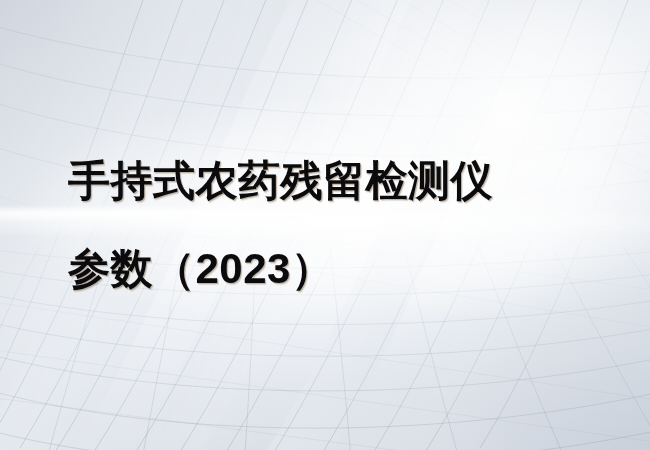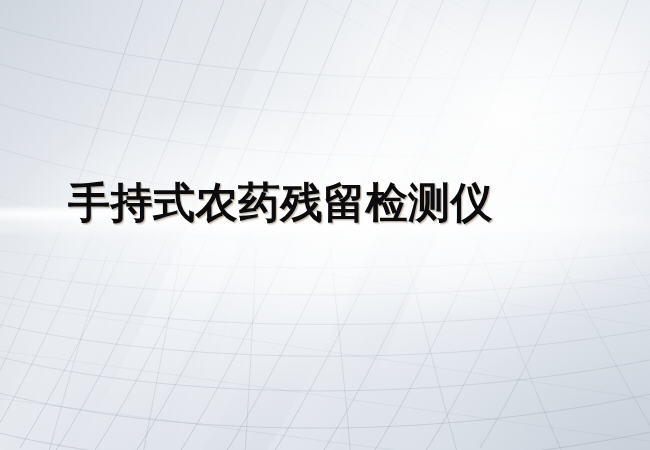--- a/index.html
+++ b/index.html
@@ -235,15 +235,16 @@
       </g>
     </svg>
   </div>
 
   <div class="bg-layer bg-glow-right"></div>
   <div class="bg-layer bg-glow-center"></div>
   <div class="bg-layer bg-streak"></div>
 
   <div class="title-block">
     <div class="title-line title-line--one">手持式农药残留检测仪</div>
+    <div class="title-line title-line--two">参数（2023）</div>
   </div>
 
 </div>
 
 </body></html>

